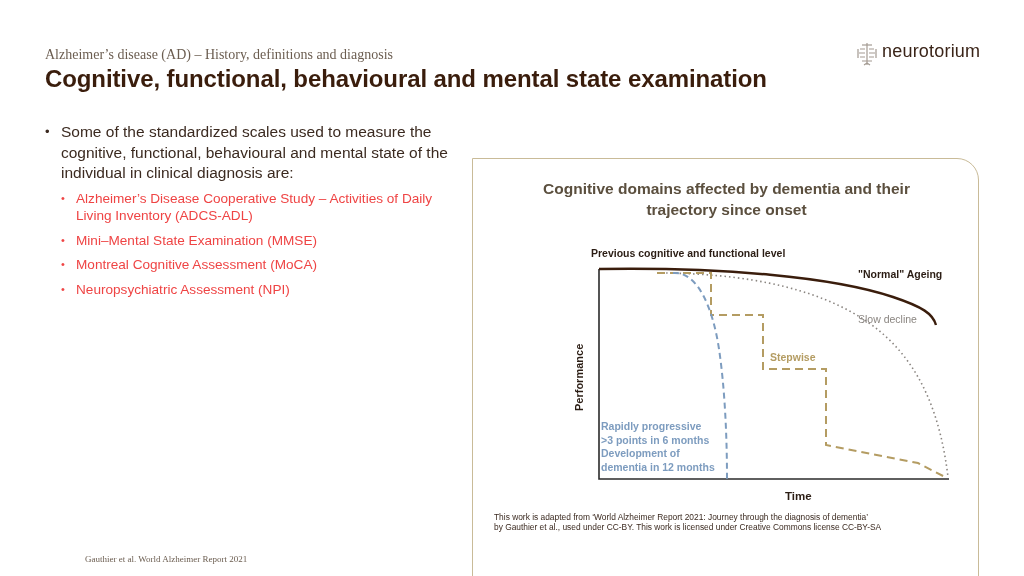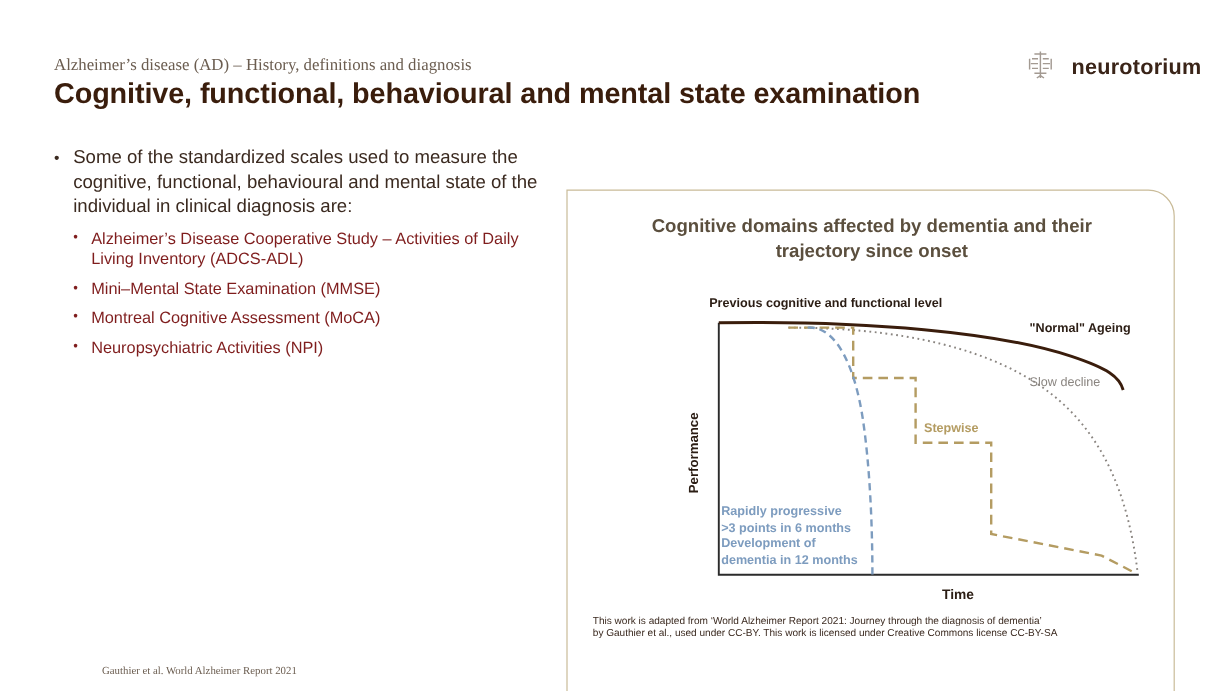--- a/index.html
+++ b/index.html
@@ -2,29 +2,29 @@
 <html><head>
 <meta charset="utf-8">
 <style>
   * { box-sizing: border-box; margin: 0; padding: 0; }
   html, body { width: 1024px; height: 576px; background: #ffffff; overflow: hidden; }
   body { position: relative; font-family: "Liberation Sans", sans-serif; color: #3b2a20; }
 
   .subtitle { position: absolute; left: 45px; top: 47px; font-family: "Liberation Serif", serif; font-size: 14px; color: #6b5d50; }
   .title { position: absolute; left: 45px; top: 65px; font-size: 24px; font-weight: bold; color: #3a1d0c; letter-spacing: -0.1px; }
 
-  .logo { position: absolute; left: 856px; top: 41px; display: flex; align-items: flex-end; gap: 15px; font-weight: bold; }
+  .logo { position: absolute; left: 856px; top: 41px; display: flex; align-items: flex-start; gap: 4px; }
   .logo svg { width: 22px; height: 26px; }
   .logo-text { font-size: 18px; color: #3a2418; letter-spacing: 0.2px; }
 
   .bullets { position: absolute; left: 45px; top: 122px; width: 410px; font-size: 15.5px; color: #3b2a20; }
   .b1 { position: relative; padding-left: 16px; line-height: 20.5px; }
   .b1::before { content: "•"; position: absolute; left: 0; top: 0; font-size: 13px; }
   .sub { margin-top: 6px; }
-  .b2 { position: relative; padding-left: 31px; font-size: 13.6px; line-height: 17.5px; margin-bottom: 7px; color: #7f1d1d; }
+  .b2 { position: relative; padding-left: 31px; font-size: 13.6px; line-height: 17.5px; margin-bottom: 7px; color: #ef4444; }
   .b2::before { content: "•"; position: absolute; left: 16px; top: 0; font-size: 11px; }
 
   .panel { position: absolute; left: 472px; top: 110px; width: 507px; height: 454px; border: 1.2px solid #c9bb98; border-radius: 0 22px 0 22px; background: #fff; margin-top: 48px; }
   .chart-title { position: absolute; left: 0; width: 507px; top: 19px; text-align: center; font-size: 15.5px; font-weight: bold; color: #5b4f3e; line-height: 21px; }
   .prev-label { position: absolute; left: 118px; top: 88px; font-size: 10.5px; font-weight: bold; color: #2b1d14; }
   .domains { position: absolute; left: 21px; top: 133px; font-size: 11px; color: #3b2a20; }
   .domains div { height: 21.4px; }
   .perf-label { position: absolute; left: 100px; top: 252px; transform: rotate(-90deg); transform-origin: left top; font-size: 11px; font-weight: bold; color: #2b1d14; }
   .time-label { position: absolute; left: 312px; top: 331px; font-size: 11.5px; font-weight: bold; color: #2b1d14; }
   .normal-label { position: absolute; left: 385px; top: 109px; font-size: 10.5px; font-weight: bold; color: #2b1d14; }
@@ -54,21 +54,21 @@
   </svg>
   <span class="logo-text">neurotorium</span>
 </div>
 
 <div class="bullets">
   <div class="b1">Some of the standardized scales used to measure the cognitive, functional, behavioural and mental state of the individual in clinical diagnosis are:</div>
   <div class="sub">
     <div class="b2">Alzheimer’s Disease Cooperative Study – Activities of Daily Living Inventory (ADCS-ADL)</div>
     <div class="b2">Mini–Mental State Examination (MMSE)</div>
     <div class="b2">Montreal Cognitive Assessment (MoCA)</div>
-    <div class="b2">Neuropsychiatric Activities (NPI)</div>
+    <div class="b2">Neuropsychiatric Assessment (NPI)</div>
   </div>
 </div>
 
 <div class="panel">
   <svg class="chart-svg" width="507" height="398" viewBox="0 0 507 398">
 
     <polyline points="126,110 126,320 476,320" fill="none" stroke="#2b2b2b" stroke-width="1.6"></polyline>
 
     <path d="M126,110 C250,108 360,118 420,138 C450,148 460,155 463,166" fill="none" stroke="#3a1d0c" stroke-width="2.4"></path>
 

